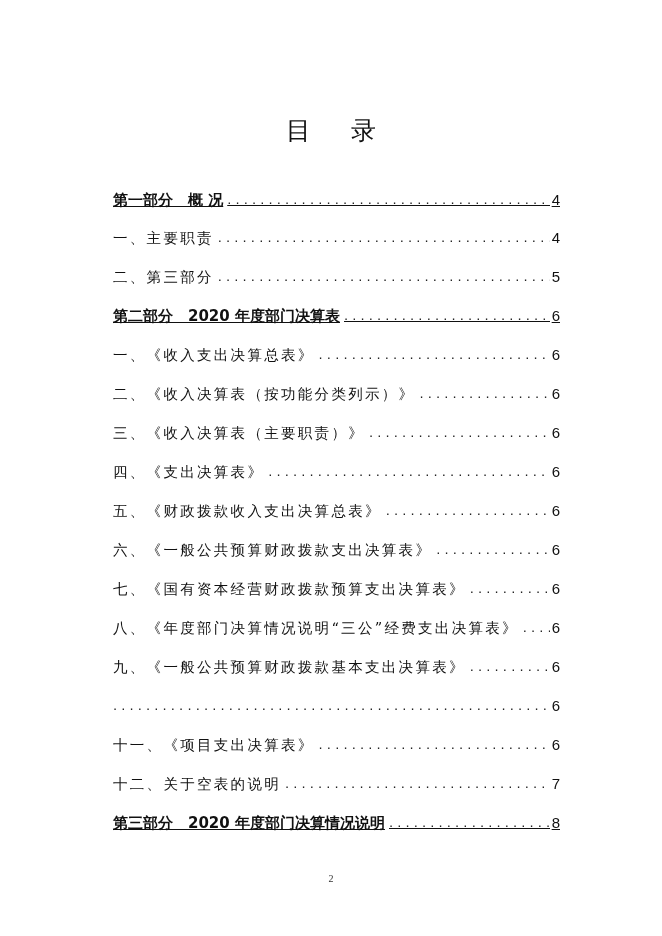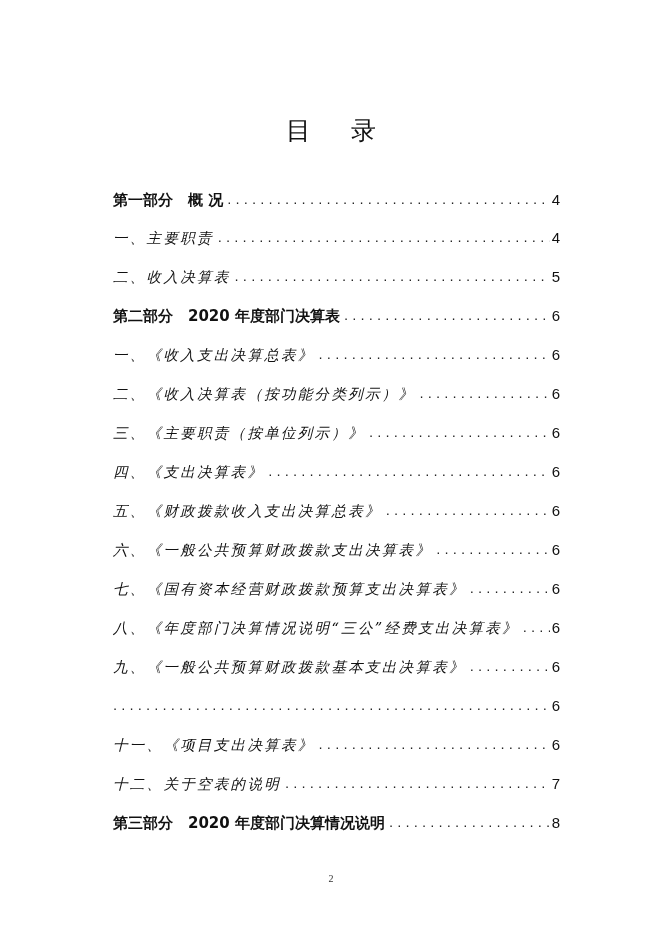--- a/index.html
+++ b/index.html
@@ -4,23 +4,23 @@
 <style>
   html, body { margin: 0; padding: 0; background: #ffffff; }
   body { width: 662px; height: 936px; position: relative; overflow: hidden;
          font-family: "DejaVu Sans", "Liberation Sans", sans-serif; color: #111; }
   .title { position: absolute; top: 114px; left: 0; width: 662px; text-align: center;
            font-size: 25px; letter-spacing: 0; }
   .title span { display: inline-block; margin: 0 20px; }
   .toc { position: absolute; left: 113px; width: 447px; top: 187px; }
   .row { position: absolute; left: 0; width: 447px; height: 26px; display: flex;
          align-items: flex-end; font-size: 14.5px; line-height: 26px; }
-  .row.part { font-weight: bold; font-size: 15px; }
+  .row.part { font-weight: bold; font-size: 15px; text-decoration: underline; }
   .row .label { white-space: nowrap; padding-right: 4px; }
-  .row.sub .label { letter-spacing: 2.3px; font-family: "DejaVu Serif", "Liberation Serif", serif; font-style: italic; }
+  .row.sub .label { letter-spacing: 2.3px; font-family: "DejaVu Serif", "Liberation Serif", serif; }
   .row .leader { flex: 1; overflow: hidden; white-space: nowrap; letter-spacing: 3.6px;
                  color: #222; font-weight: normal; font-size: 13px; }
   .row .leader::before { content: ". . . . . . . . . . . . . . . . . . . . . . . . . . . . . . . . . . . . . . . . . . . . . . . . . . . . . . . . . . . . . . . . . . . . . . . . . . . . . . . . . . . . . . . ."; letter-spacing: 0; }
   .row .page { padding-left: 2px; font-weight: normal; font-family: "Liberation Sans", sans-serif; font-size: 15px; }
   .footer { position: absolute; top: 873px; left: 0; width: 662px; text-align: center;
             font-size: 10px; font-family: "Liberation Serif", serif; color: #333; }
 </style>
 </head>
 <body>
 
@@ -33,41 +33,41 @@
     <span class="label">第一部分　概 况</span>
       <span class="leader"></span>
       <span class="page">4</span>
   </div>
   <div class="row sub" style="top:38px">
     <span class="label">一、主要职责</span>
       <span class="leader"></span>
       <span class="page">4</span>
   </div>
   <div class="row sub" style="top:77px">
-    <span class="label">二、收入决算表</span>
+    <span class="label">二、第三部分</span>
       <span class="leader"></span>
       <span class="page">5</span>
   </div>
   <div class="row part" style="top:116px">
     <span class="label">第二部分　2020 年度部门决算表</span>
       <span class="leader"></span>
       <span class="page">6</span>
   </div>
   <div class="row sub" style="top:155px">
     <span class="label">一、《收入支出决算总表》</span>
       <span class="leader"></span>
       <span class="page">6</span>
   </div>
   <div class="row sub" style="top:194px">
     <span class="label">二、《收入决算表（按功能分类列示）》</span>
       <span class="leader"></span>
       <span class="page">6</span>
   </div>
   <div class="row sub" style="top:233px">
-    <span class="label">三、《主要职责（按单位列示）》</span>
+    <span class="label">三、《收入决算表（主要职责）》</span>
       <span class="leader"></span>
       <span class="page">6</span>
   </div>
   <div class="row sub" style="top:272px">
     <span class="label">四、《支出决算表》</span>
       <span class="leader"></span>
       <span class="page">6</span>
   </div>
   <div class="row sub" style="top:311px">
     <span class="label">五、《财政拨款收入支出决算总表》</span>

